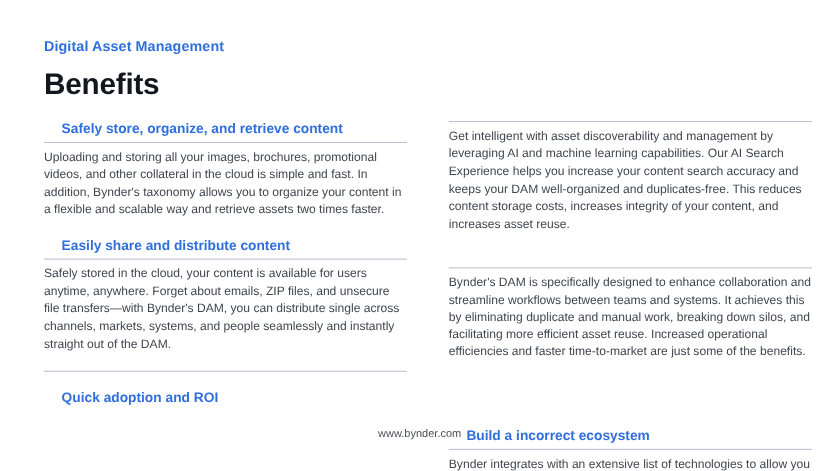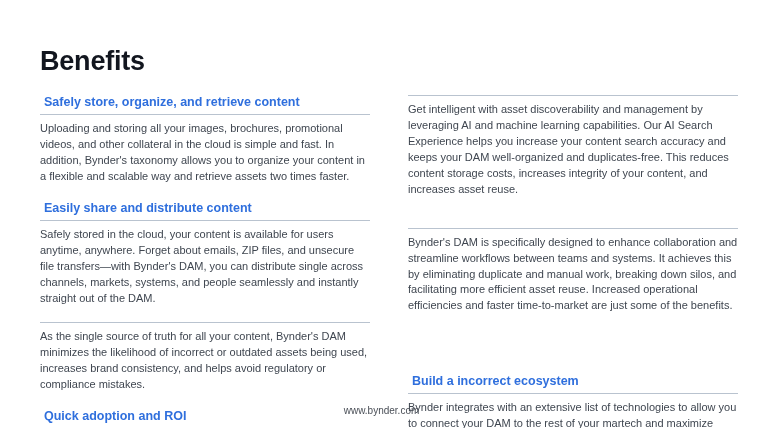--- a/index.html
+++ b/index.html
@@ -48,69 +48,69 @@
   }
   .section {
     margin-bottom: 16px;
   }
   .section-right-1 { margin-bottom: 30px; }
   .section-right-2 { margin-bottom: 60px; }
   .sec-head {
     color: #2f6fdd;
     font-size: 12.5px;
     font-weight: bold;
-    margin: 0 0 5px 4px;
+    margin: 0 0 5px 16px;
   }
   .rule {
     border: 0;
     border-top: 1px solid #b9c3cf;
     margin: 0 0 6px 0;
   }
   .body-text {
     font-size: 11px;
     line-height: 1.45;
     color: #3f4650;
     margin: 0;
   }
   .footer {
     position: absolute;
     left: 0;
     right: 0;
-    bottom: 12px;
+    bottom: 28px;
     text-align: center;
     font-size: 10px;
     color: #4a4f57;
   }
 </style>
 </head>
 <body>
 
 <div class="slide">
 
+  <div class="eyebrow">Digital Asset Management</div>
   <h1 class="title">Benefits</h1>
 
   <div class="columns">
 
     <div class="col col-left">
 
       <div class="section">
         <div class="sec-head">Safely store, organize, and retrieve content</div>
         <hr class="rule">
         <p class="body-text">Uploading and storing all your images, brochures, promotional videos, and other collateral in the cloud is simple and  fast. In addition, Bynder's taxonomy allows you to organize your content in a flexible and scalable way and retrieve assets two times faster.</p>
       </div>
 
       <div class="section">
         <div class="sec-head">Easily share and distribute content</div>
         <hr class="rule">
         <p class="body-text">Safely stored in the cloud, your content is available for users anytime, anywhere. Forget about emails, ZIP files, and unsecure file transfers—with Bynder's DAM, you can distribute single across channels, markets, systems, and people seamlessly and instantly straight out of the DAM.</p>
       </div>
 
       <div class="section">
         <hr class="rule">
-        <p class="body-text">As the single source of truth for all your content, Bynder's DAM minimizes the likelihood of incorrect or outdated assets being used, increases brand consistency, and helps avoid regulatory or compliance mistakes.</p>
       </div>
 
       <div class="section">
         <div class="sec-head">Quick adoption and ROI</div>
 
       </div>
 
     </div>
 
     <div class="col col-right">

